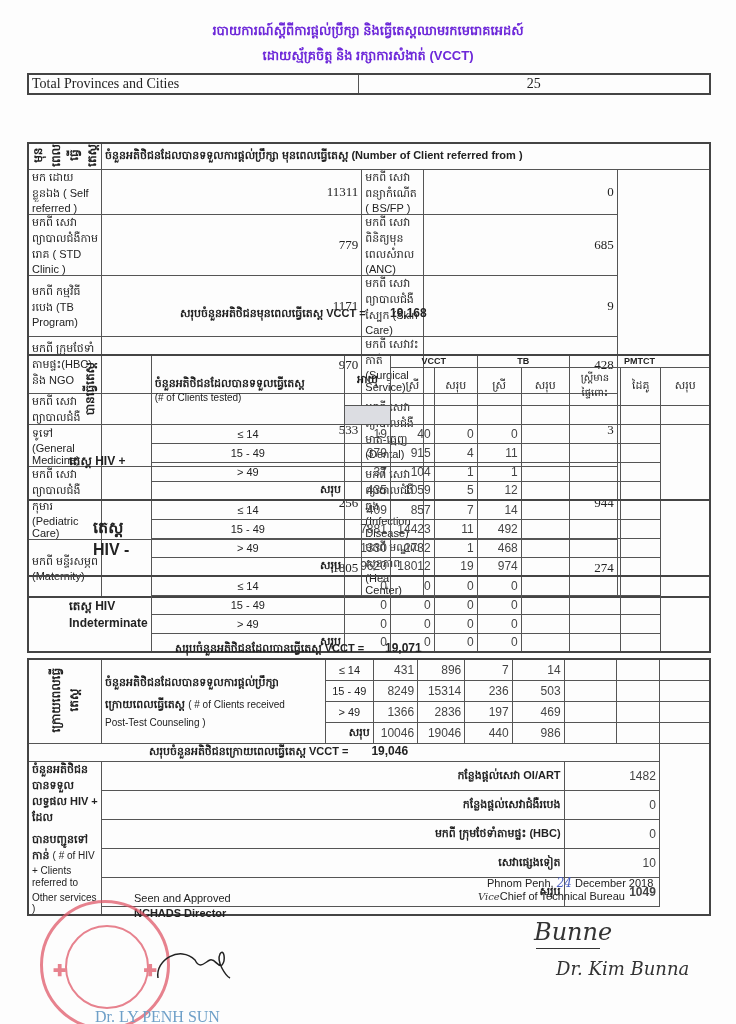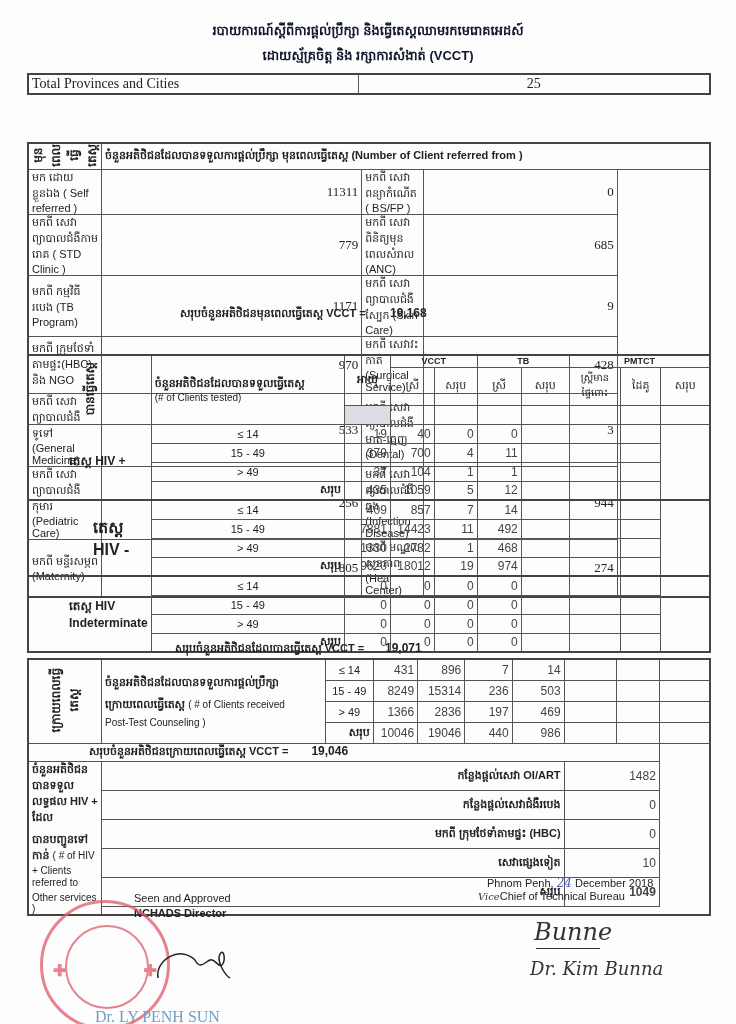--- a/index.html
+++ b/index.html
@@ -1,17 +1,17 @@
 <!DOCTYPE html>
 <html><head>
 <meta charset="utf-8">
 <style>
   html, body { margin:0; padding:0; background:#fdfdfd; }
   body { width:736px; height:1024px; position:relative; overflow:hidden; font-family:"Liberation Sans", sans-serif; color:#222; }
-  .title { position:absolute; left:0; width:736px; text-align:center; font-size:13px; font-weight:bold; color:#0f172a; }
+  .title { position:absolute; left:0; width:736px; text-align:center; font-size:13px; font-weight:bold; color:#6d28d9; }
   .t1 { top:22px; }
   .t2 { top:47px; }
   table { border-collapse:collapse; position:absolute; }
   td, th { border:1px solid #555; padding:0 3px; font-size:11px; height:17px; box-sizing:border-box; }
   .thick { border:2px solid #444; }
   .serif { font-family:"Liberation Serif", serif; }
   .num { text-align:right; font-family:"Liberation Serif", serif; font-size:13px; }
   .numsans { text-align:right; font-size:12px; color:#444; }
   .center { text-align:center; }
   .bold { font-weight:bold; }
@@ -170,21 +170,21 @@
         <td class="numsans">40</td>
         <td class="numsans">0</td>
         <td class="numsans">0</td>
         <td></td>
         <td></td>
         <td></td>
       </tr>
       <tr>
         <td class="center" style="">15 - 49</td>
         <td class="numsans">379</td>
-        <td class="numsans">700</td>
+        <td class="numsans">915</td>
         <td class="numsans">4</td>
         <td class="numsans">11</td>
         <td></td>
         <td></td>
         <td></td>
       </tr>
       <tr>
         <td class="center" style="">&gt; 49</td>
         <td class="numsans">37</td>
         <td class="numsans">104</td>
@@ -347,21 +347,21 @@
         <td class="numsans">19046</td>
         <td class="numsans">440</td>
         <td class="numsans">986</td>
         <td></td>
         <td></td>
         <td></td>
       </tr>
     </tbody>
   <tbody>
       <tr>
-    <td colspan="9" style="height:18px; padding-left:60px;">
+    <td colspan="9" style="height:18px; padding-left:120px;">
       <span class="bold" style="font-size:11px">សរុបចំនួនអតិថិជនក្រោយពេលធ្វើតេស្ត VCCT =</span>
       <span class="bold" style="font-size:12px; margin-left:20px">19,046</span>
     </td>
   </tr>
   </tbody>
     <tbody id="ref-out-rows">
       <tr>
         <td rowspan="6" style="vertical-align:middle">
       <div class="bold">ចំនួនអតិថិជនបានទទួលលទ្ធផល HIV + ដែល</div>
       <div style="margin-top:6px"><b>បានបញ្ជូនទៅកាន់</b> <span style="font-size:10px">( # of HIV + Clients referred to</span></div>
@@ -408,13 +408,13 @@
 <div class="sig" style="left:487px; top:876px;">
   <span>Phnom Penh,</span>
   <span class="handwrite" style="position:static; color:#4a5fc0; font-size:12px;">24</span>
   <span>December  2018</span>
 </div>
 <div class="sig" style="left:478px; top:890px;">
   <span class="handwrite" style="position:static; font-size:10px;">Vice</span><span>Chief of Technical Bureau</span>
 </div>
 <div class="handwrite" style="left:534px; top:918px; font-size:24px;">Bunne</div>
 <div style="position:absolute; left:536px; top:948px; width:64px; border-top:1.5px solid #333;"></div>
-<div class="handwrite" style="left:530px; top:958px; font-size:18px;">Dr. Kim Bunna</div>
+<div class="handwrite" style="left:556px; top:958px; font-size:18px;">Dr. Kim Bunna</div>
 
 </body></html>

